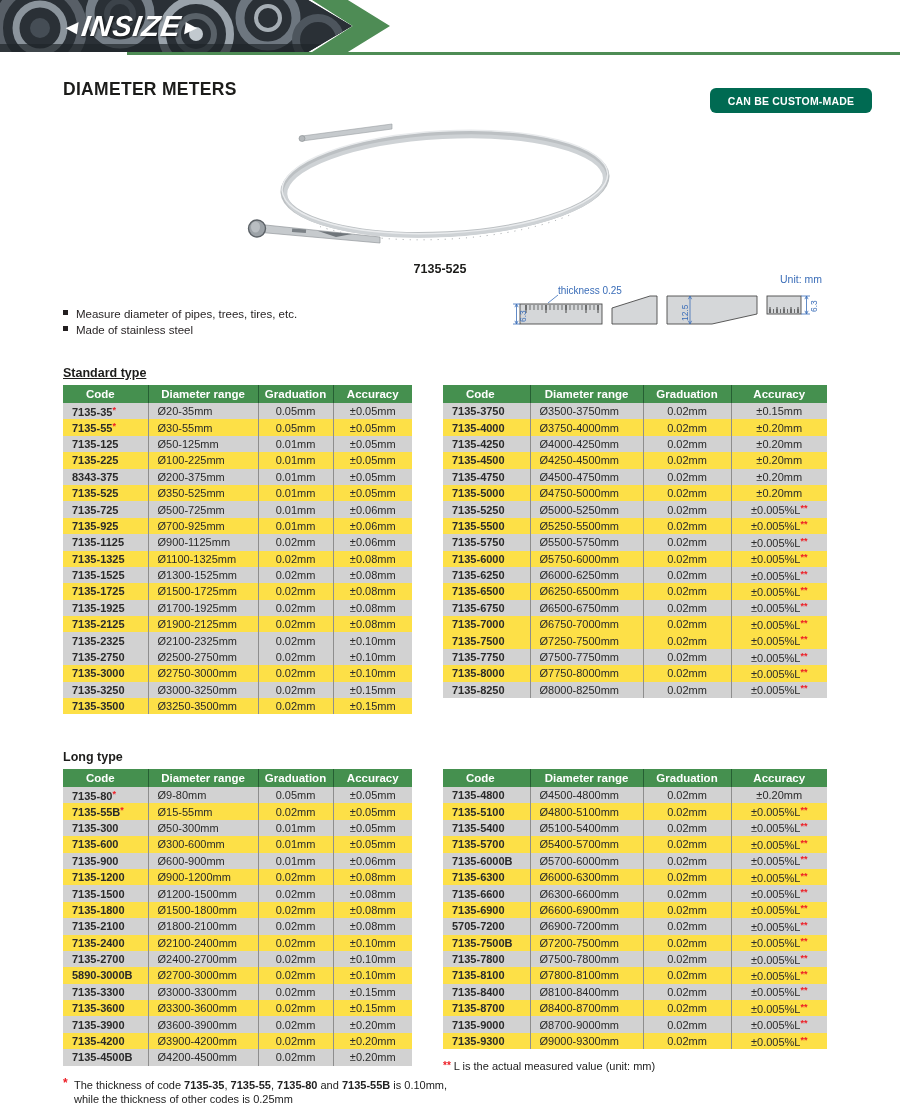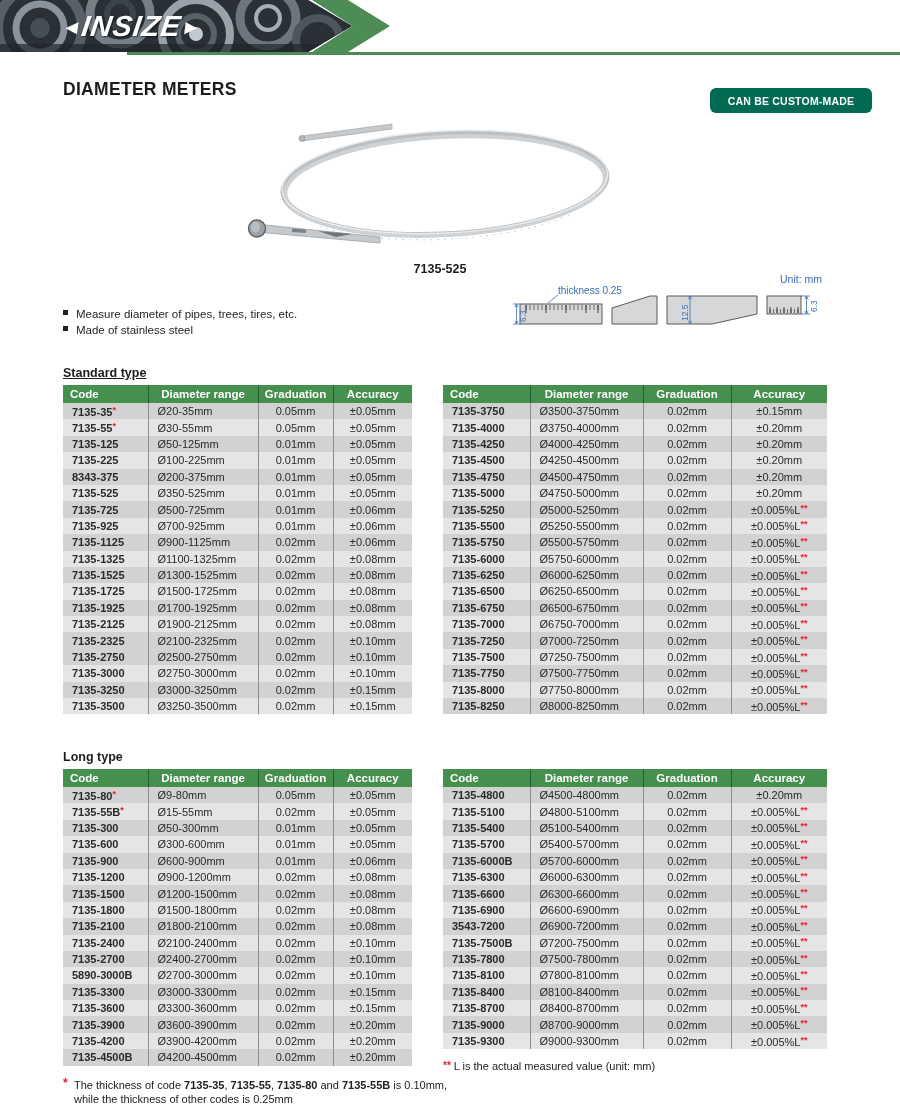--- a/index.html
+++ b/index.html
@@ -36,25 +36,25 @@
   .feature{font-size:11.5px;line-height:16px;display:flex;align-items:center;}
   .feature .sq{width:5px;height:5px;background:#231f20;display:inline-block;
         margin-right:8px;position:relative;top:-2px;flex:none;}
 
   
   .section-heading{position:absolute;font-size:12.5px;font-weight:bold;color:#1c1c1a;}
   .tbl{position:absolute;}
   .catalog-table{border-collapse:collapse;table-layout:fixed;}
   .catalog-table th{background:#45904f;color:#fff;font-size:11.5px;font-weight:bold;
         height:18px;padding:0;text-align:center;}
-  .catalog-table th.th-code{text-align:left;padding-left:7px;}
+  .catalog-table th.th-code{text-align:left;padding-left:23px;}
   .catalog-table th + th{border-left:1px solid #265f33;}
   .catalog-table td{font-size:11px;height:16.4px;padding:0;color:#2a2a2a;white-space:nowrap;}
   .catalog-table td + td{border-left:1px solid #8e8e8e;}
-  tr.odd{background:#d2d2d2;} tr.even{background:#e5e5e5;}
+  tr.odd{background:#d2d2d2;} tr.even{background:#fde047;}
   td.cell-code{font-weight:bold;padding-left:9px;}
   td.cell-range{padding-left:9px;}
   td.cell-grad,td.cell-acc{text-align:center;}
   .star{color:#ed1c24;font-weight:bold;font-size:9px;vertical-align:3px;}
 
   
   .fn{position:absolute;font-size:11px;color:#222;line-height:14px;}
   .fn .fn-marker{color:#ed1c24;font-weight:bold;}
   .fn1{padding-left:11px;width:392px;}
   .fn1 .fn-marker{position:absolute;left:0;top:-2px;font-size:12px;}
@@ -389,26 +389,20 @@
             <td class="cell-range"><span>Ø6500-6750mm</span></td>
             <td class="cell-grad"><span>0.02mm</span></td>
             <td class="cell-acc"><span>±0.005%L</span><span class="star">**</span></td>
           </tr>
           <tr class="even">
             <td class="cell-code"><span>7135-7000</span></td>
             <td class="cell-range"><span>Ø6750-7000mm</span></td>
             <td class="cell-grad"><span>0.02mm</span></td>
             <td class="cell-acc"><span>±0.005%L</span><span class="star">**</span></td>
           </tr>
-          <tr class="odd">
-            <td class="cell-code"><span>7135-7250</span></td>
-            <td class="cell-range"><span>Ø7000-7250mm</span></td>
-            <td class="cell-grad"><span>0.02mm</span></td>
-            <td class="cell-acc"><span>±0.005%L</span><span class="star">**</span></td>
-          </tr>
           <tr class="even">
             <td class="cell-code"><span>7135-7500</span></td>
             <td class="cell-range"><span>Ø7250-7500mm</span></td>
             <td class="cell-grad"><span>0.02mm</span></td>
             <td class="cell-acc"><span>±0.005%L</span><span class="star">**</span></td>
           </tr>
           <tr class="odd">
             <td class="cell-code"><span>7135-7750</span></td>
             <td class="cell-range"><span>Ø7500-7750mm</span></td>
             <td class="cell-grad"><span>0.02mm</span></td>
@@ -614,21 +608,21 @@
             <td class="cell-grad"><span>0.02mm</span></td>
             <td class="cell-acc"><span>±0.005%L</span><span class="star">**</span></td>
           </tr>
           <tr class="even">
             <td class="cell-code"><span>7135-6900</span></td>
             <td class="cell-range"><span>Ø6600-6900mm</span></td>
             <td class="cell-grad"><span>0.02mm</span></td>
             <td class="cell-acc"><span>±0.005%L</span><span class="star">**</span></td>
           </tr>
           <tr class="odd">
-            <td class="cell-code"><span>3543-7200</span></td>
+            <td class="cell-code"><span>5705-7200</span></td>
             <td class="cell-range"><span>Ø6900-7200mm</span></td>
             <td class="cell-grad"><span>0.02mm</span></td>
             <td class="cell-acc"><span>±0.005%L</span><span class="star">**</span></td>
           </tr>
           <tr class="even">
             <td class="cell-code"><span>7135-7500B</span></td>
             <td class="cell-range"><span>Ø7200-7500mm</span></td>
             <td class="cell-grad"><span>0.02mm</span></td>
             <td class="cell-acc"><span>±0.005%L</span><span class="star">**</span></td>
           </tr>

